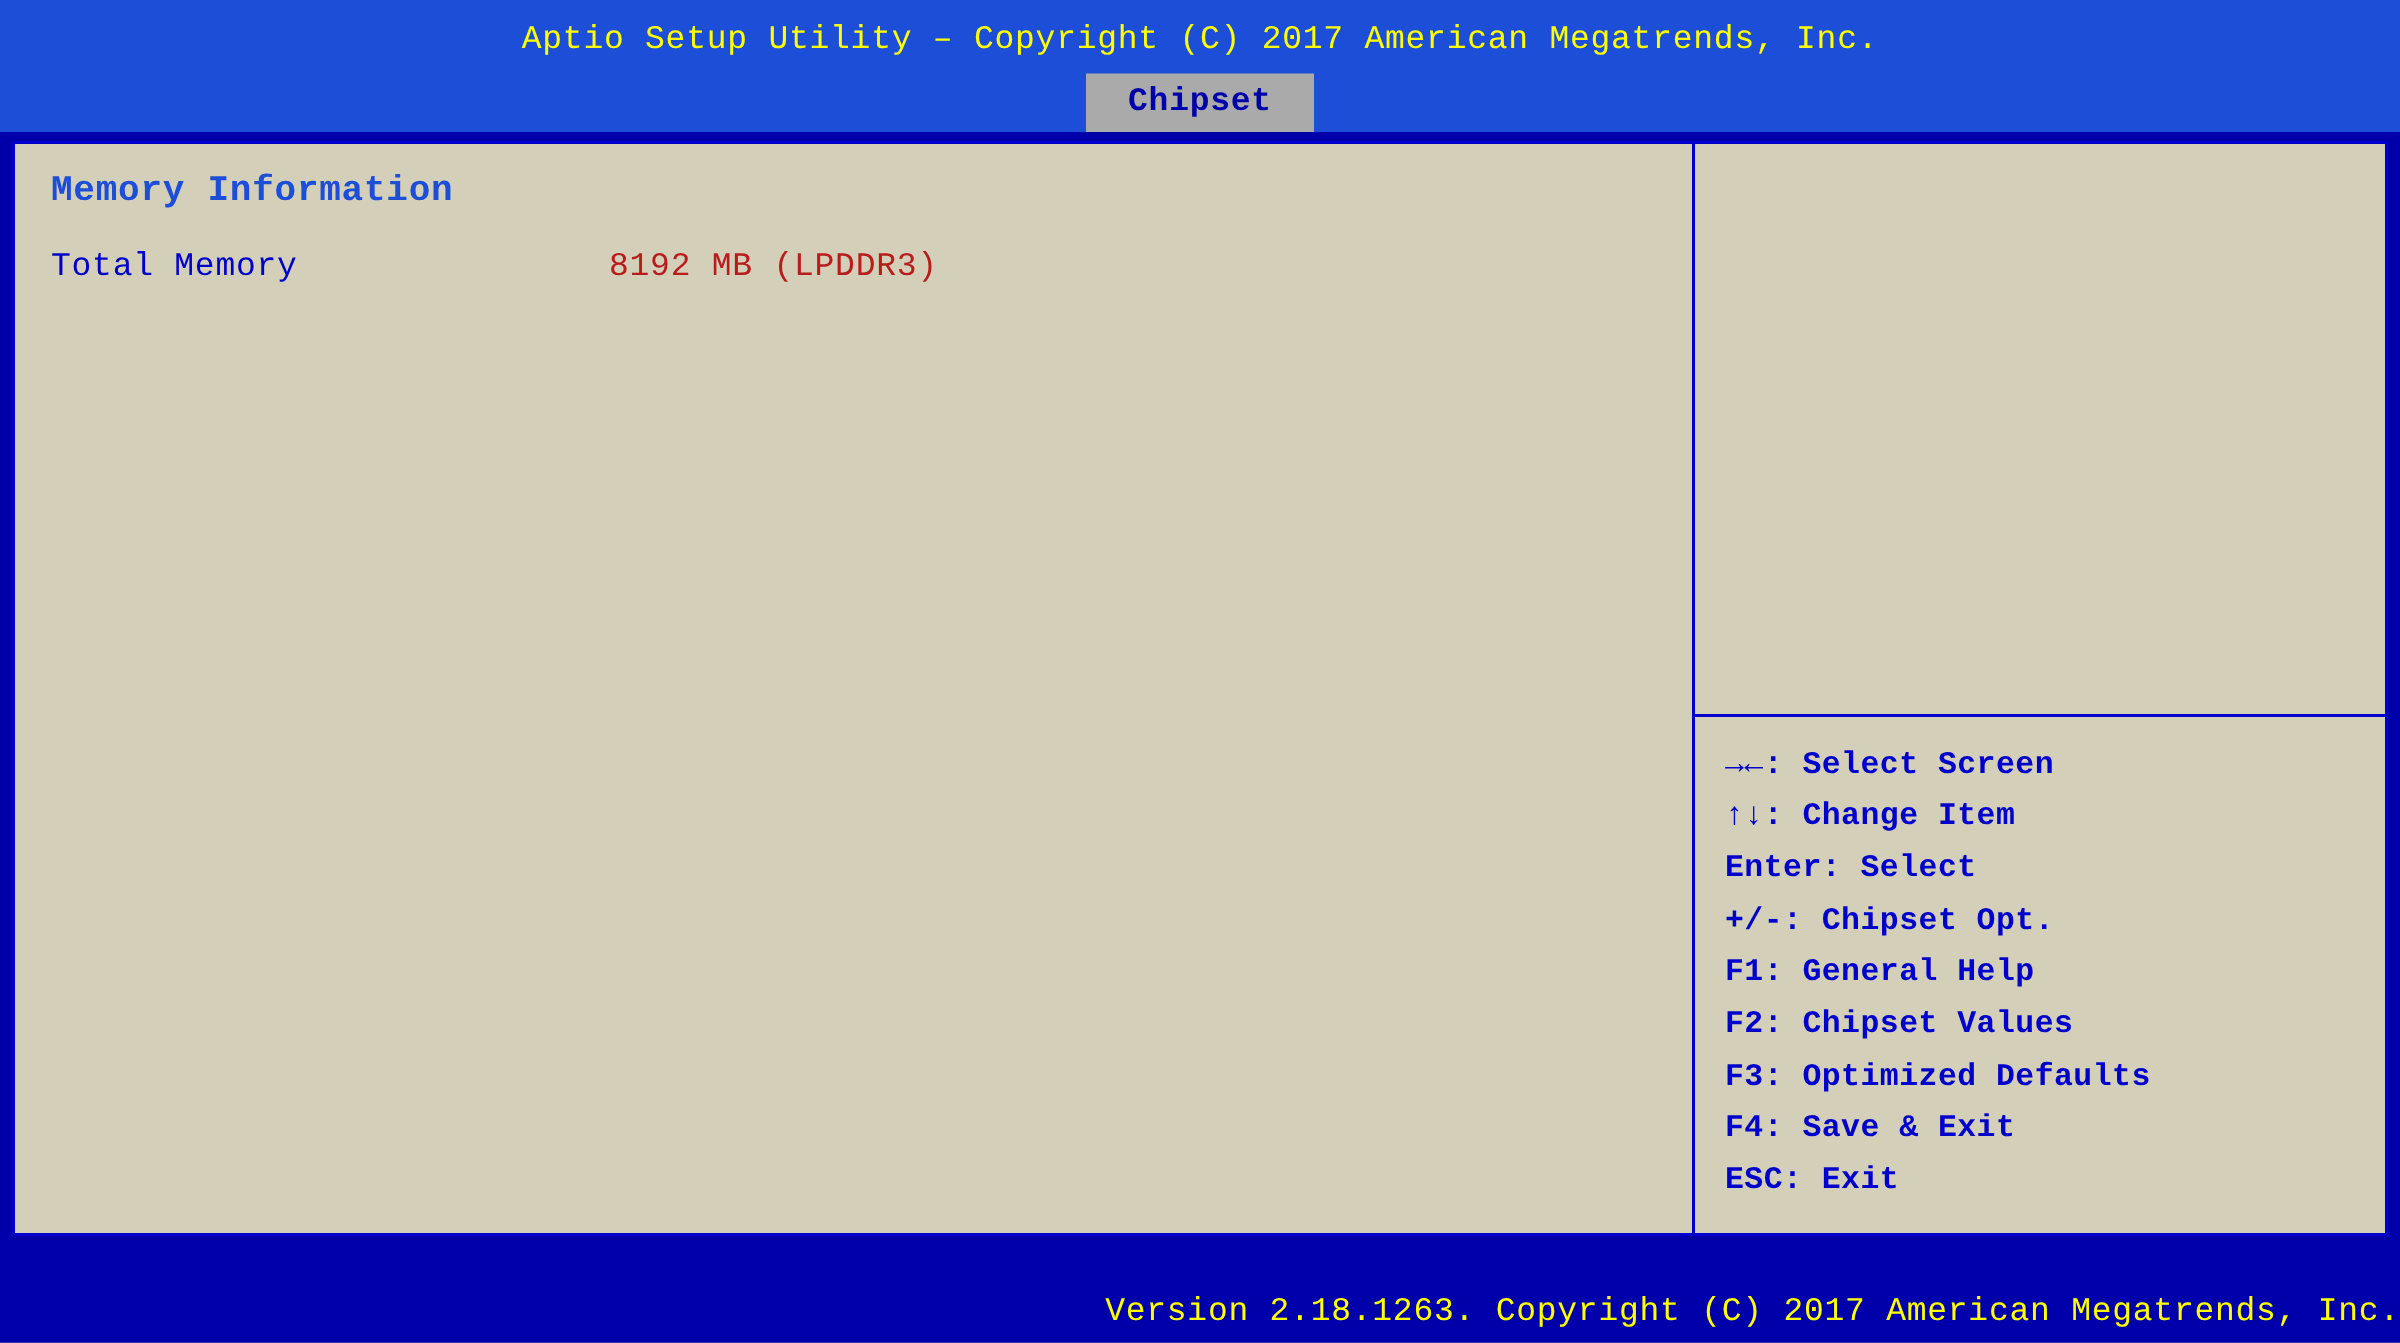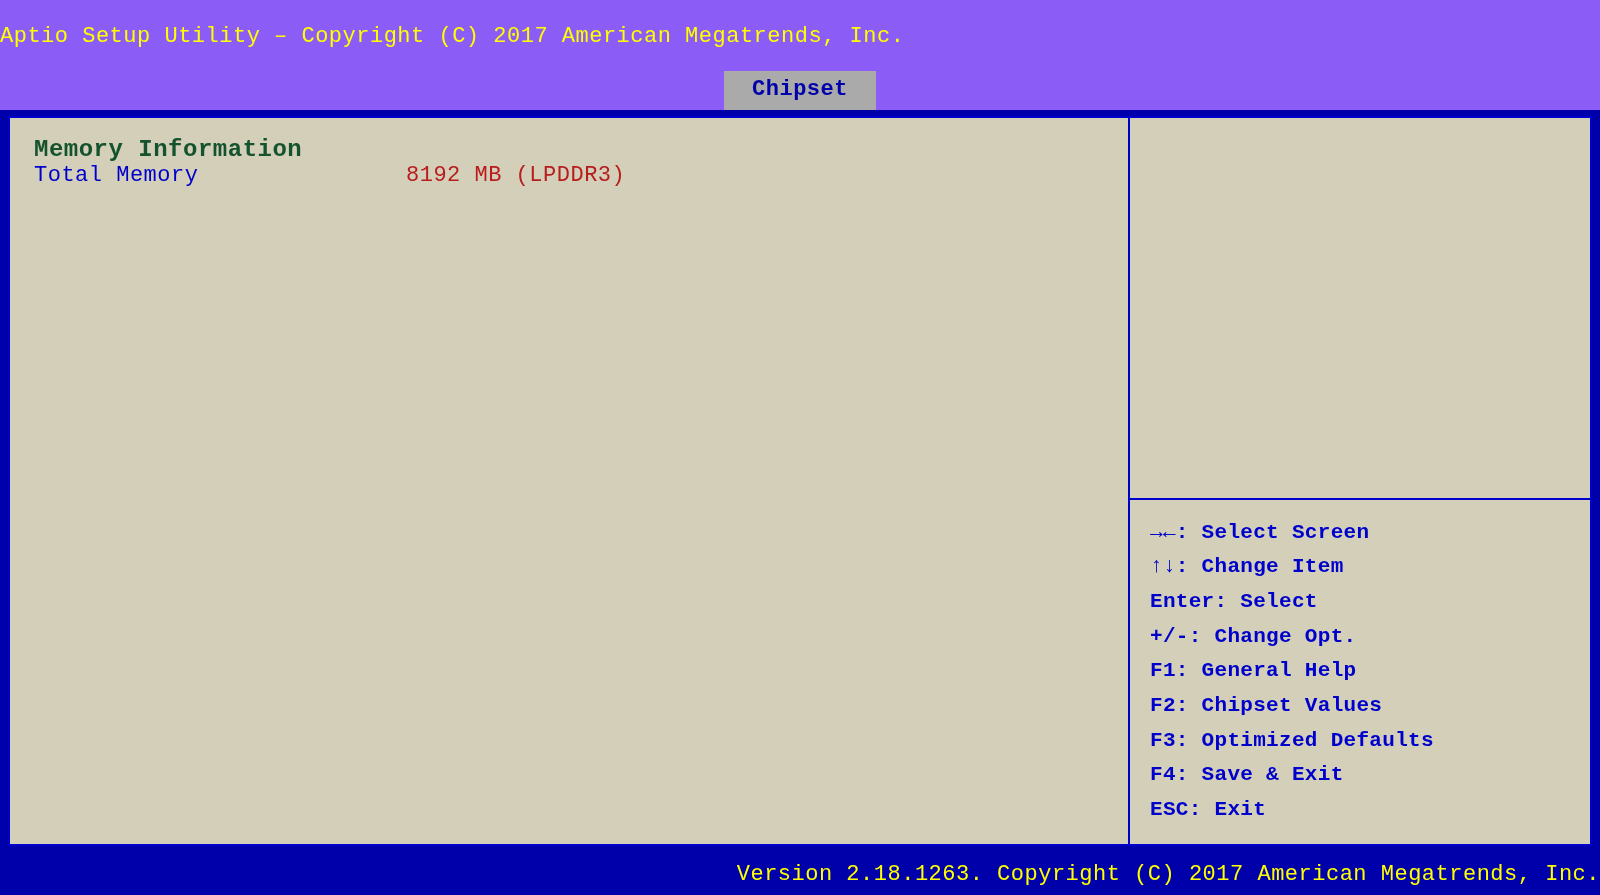--- a/index.html
+++ b/index.html
@@ -10,32 +10,33 @@
 
     body {
       width: 1600px;
       height: 895px;
       background-color: #0000aa;
       font-family: 'Courier New', Courier, monospace;
       overflow: hidden;
     }
 
     .top-bar {
-      background-color: #8b5cf6;
+      background-color: #1d4ed8;
       color: #ffff00;
-      padding: 22px 0 0 0;
+      text-align: center;
+      padding: 12px 0 0 0;
       font-size: 22px;
       letter-spacing: 0.5px;
       line-height: 1.4;
     }
 
     .tab-row {
       display: flex;
       justify-content: center;
-      margin-top: 18px;
+      margin-top: 6px;
     }
 
     .tab {
       background-color: #aaaaaa;
       color: #0000aa;
       padding: 4px 28px;
       font-size: 22px;
       font-family: 'Courier New', Courier, monospace;
       font-weight: bold;
       letter-spacing: 0.5px;
@@ -72,24 +73,25 @@
       border-top: 2px solid #0000cc;
       margin: 0;
     }
 
     .right-panel-help {
       padding: 16px 20px 16px 20px;
       background-color: #d4cfb8;
     }
 
     .section-title {
-      color: #14532d;
+      color: #1d4ed8;
       font-size: 24px;
       font-weight: bold;
       letter-spacing: 0.5px;
+      margin-bottom: 24px;
     }
 
     .info-row {
       display: flex;
       align-items: center;
       margin-bottom: 10px;
       gap: 32px;
     }
 
     .info-label {
@@ -146,21 +148,21 @@
     </div>
   </div>
 
   <div class="right-panel">
     <div class="right-panel-top"></div>
     <div class="right-panel-divider"></div>
     <div class="right-panel-help">
       <div class="help-item">→←: Select Screen</div>
       <div class="help-item">↑↓: Change Item</div>
       <div class="help-item">Enter: Select</div>
-      <div class="help-item">+/-: Change Opt.</div>
+      <div class="help-item">+/-: Chipset Opt.</div>
       <div class="help-item">F1: General Help</div>
       <div class="help-item">F2: Chipset Values</div>
       <div class="help-item">F3: Optimized Defaults</div>
       <div class="help-item">F4: Save &amp; Exit</div>
       <div class="help-item">ESC: Exit</div>
     </div>
   </div>
 </div>
 
 <div class="bottom-bar">

